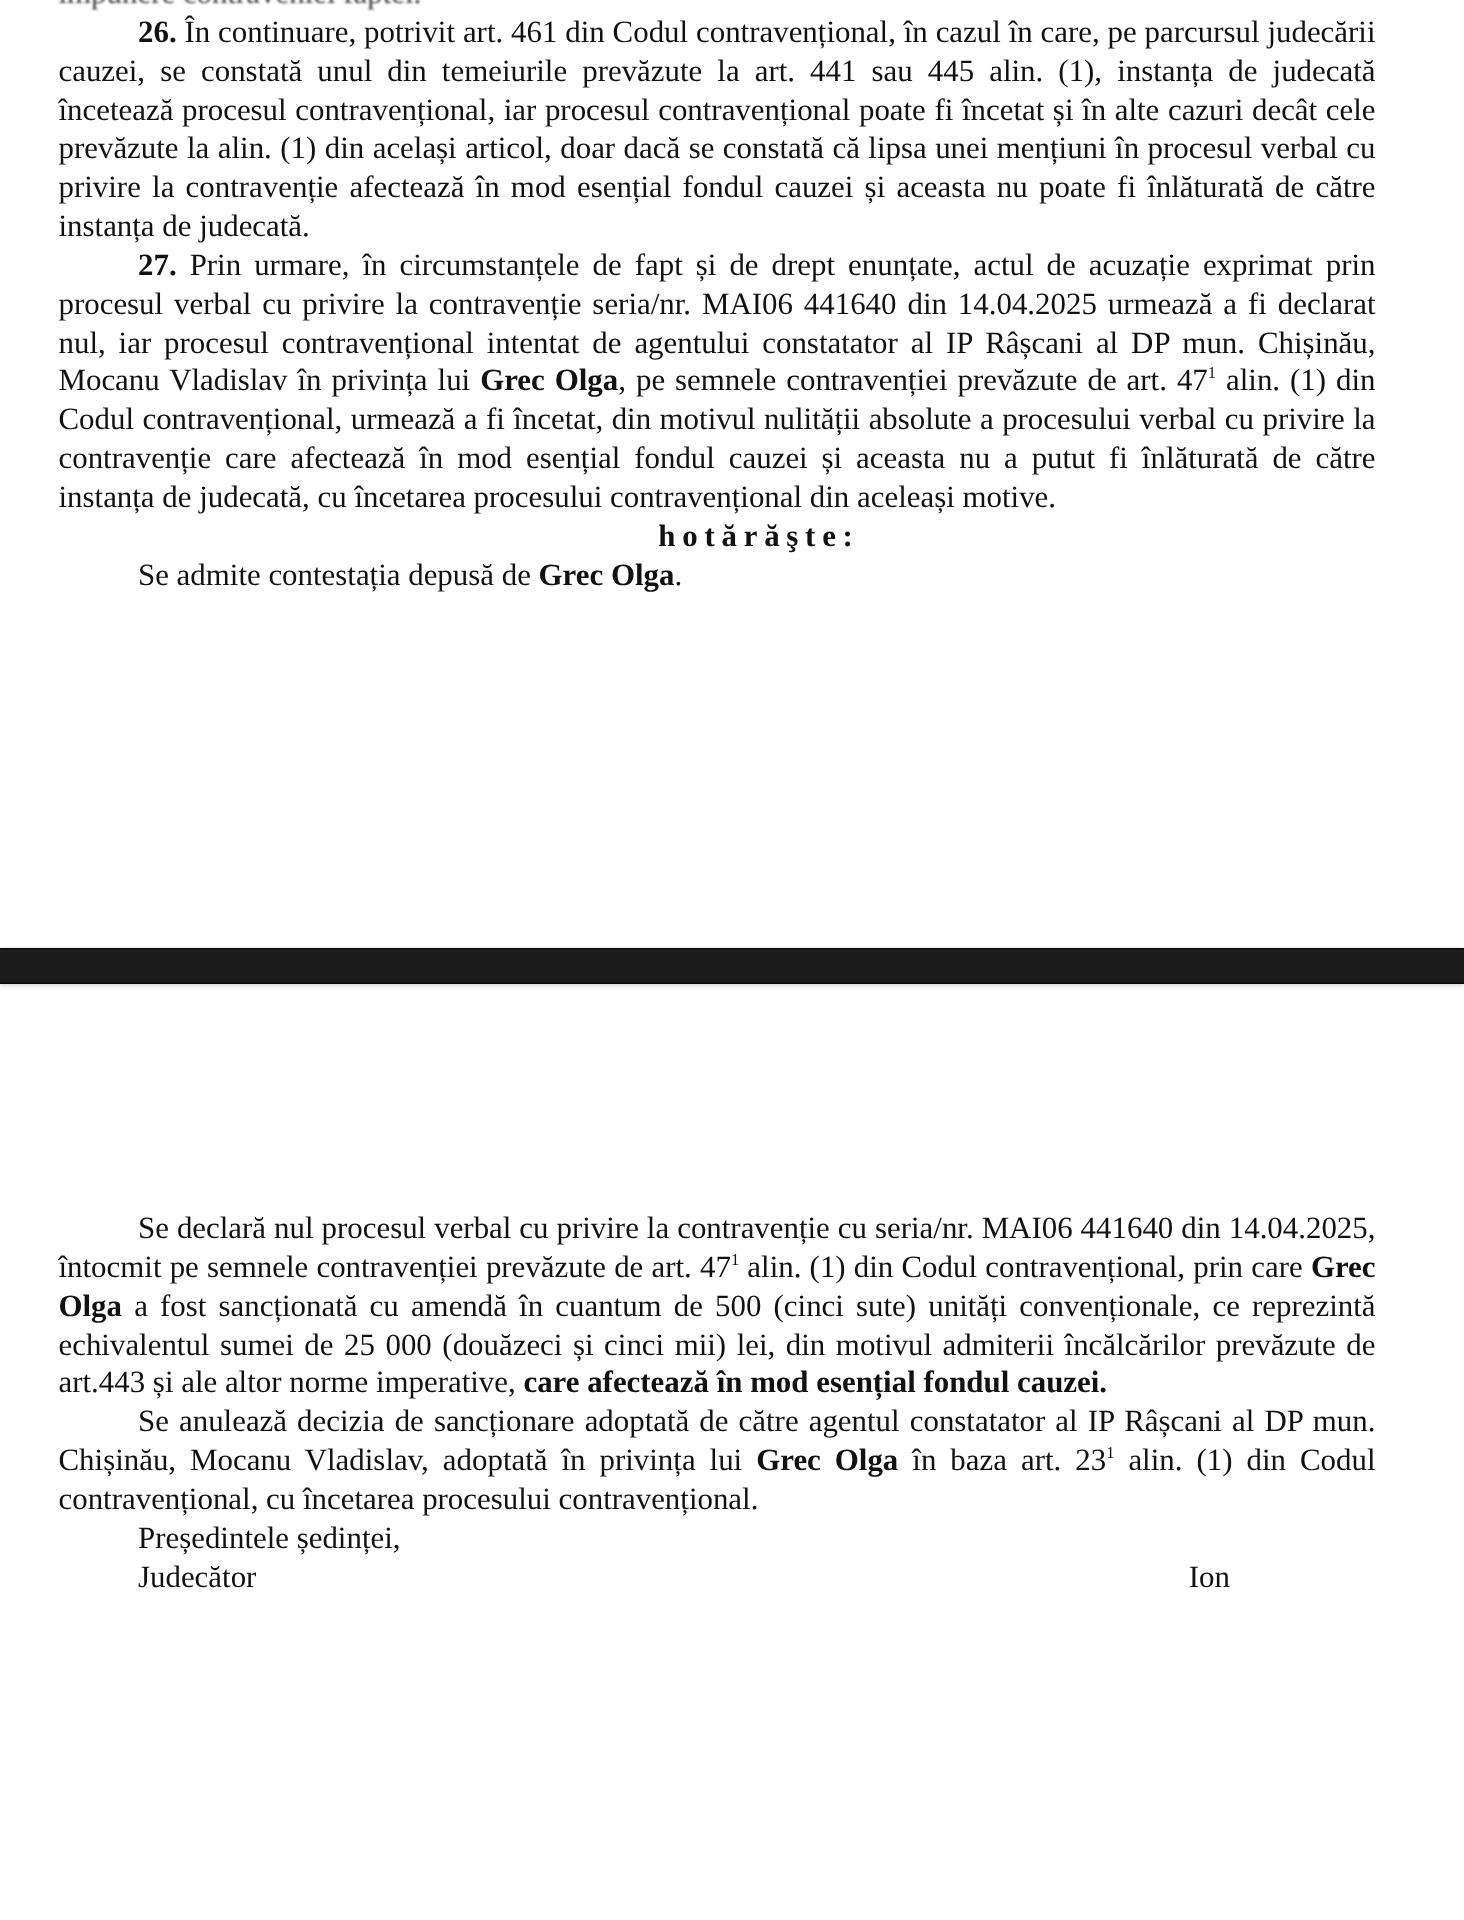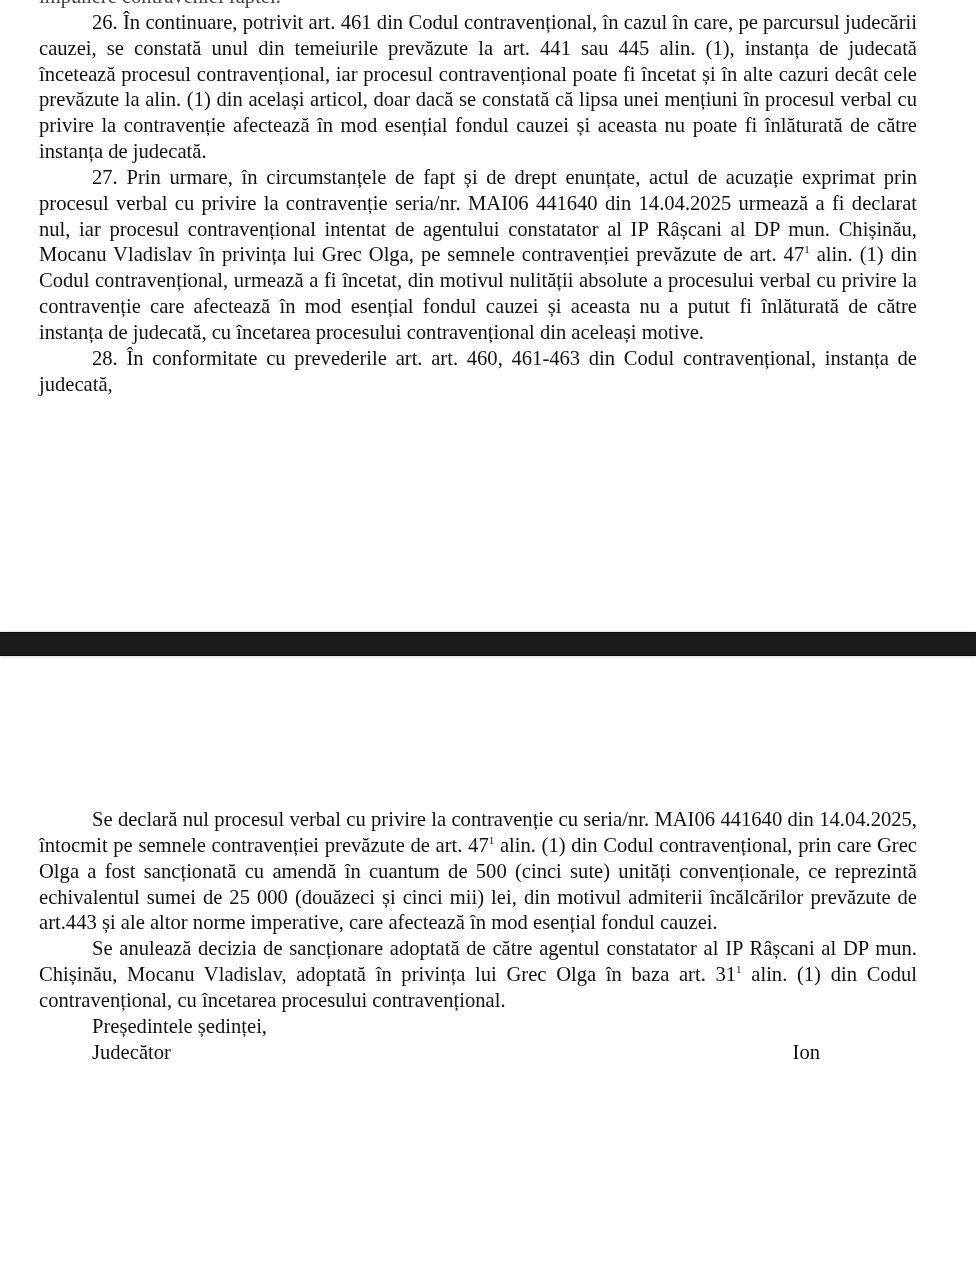--- a/index.html
+++ b/index.html
@@ -34,21 +34,21 @@
     }
     .page2 {
       top: 807px;
     }
     .cut-line {
       height: 25.85px;
       overflow: hidden;
       color: #333;
     }
     b, .bold {
-      font-weight: normal;
+      font-weight: bold;
     }
     sup {
       font-size: 11px;
       line-height: 0;
       vertical-align: 8px;
     }
     .verdict-heading {
       text-align: center;
       font-weight: bold;
       letter-spacing: 4.5px;
@@ -99,36 +99,37 @@
   <p class="cut-line">&nbsp;</p>
 
   <p class="indent">
     <b>26.</b><span> În continuare, potrivit art. 461 din Codul contravențional, în cazul în care, pe parcursul judecării cauzei, se constată unul din temeiurile prevăzute la art. 441 sau  445 alin. (1), instanța de judecată încetează procesul contravențional, iar procesul contravențional poate fi încetat și în alte cazuri decât cele prevăzute la alin. (1) din același articol, doar dacă se constată că lipsa unei mențiuni în procesul verbal cu privire la contravenție afectează în mod esențial fondul cauzei și aceasta nu poate fi înlăturată de către instanța de judecată.</span>
   </p>
 
   <p class="indent">
     <b>27.</b><span> Prin urmare, în circumstanțele de fapt și de drept enunțate, actul de acuzație exprimat prin procesul verbal cu privire la contravenție seria/nr. MAI06 441640 din 14.04.2025 urmează a fi declarat nul, iar procesul contravențional intentat de agentului constatator al IP Râșcani al DP mun. Chișinău, Mocanu Vladislav în privința lui </span><b>Grec Olga</b><span>, pe semnele contravenției prevăzute de art. 47</span><sup>1</sup><span> alin. (1) din Codul contravențional, urmează a fi încetat, din motivul nulității absolute a procesului verbal cu privire la contravenție care afectează în mod esențial fondul cauzei și aceasta nu a putut fi înlăturată de către instanța de judecată, cu încetarea procesului contravențional din aceleași motive.</span>
   </p>
 
+
+  <p class="verdict-heading">hotărăşte:</p>
+
   <p class="indent">
-    <b>28.</b><span> În conformitate cu prevederile art. art. 460, 461-463 din Codul contravențional, instanța de judecată,</span>
+    <span>Se admite contestația depusă de </span><b>Grec Olga</b><span>.</span>
   </p>
-
-
 </div>
 
 <div class="divider-bar"></div>
 
 <div class="page page2">
   <p class="indent">
     <span>Se declară nul procesul verbal cu privire la contravenție cu seria/nr. MAI06 441640 din 14.04.2025, întocmit pe semnele contravenției prevăzute de art. 47</span><sup>1</sup><span> alin. (1) din Codul contravențional, prin care </span><b>Grec Olga</b><span> a fost sancționată cu amendă în cuantum de 500 (cinci sute) unități convenționale, ce reprezintă echivalentul sumei de 25 000 (douăzeci și cinci mii) lei, din motivul admiterii încălcărilor prevăzute de art.443 și ale altor norme imperative, </span><b>care afectează în mod esențial fondul cauzei.</b>
   </p>
 
   <p class="indent">
-    <span>Se anulează decizia de sancționare adoptată de către agentul constatator al IP Râșcani al DP mun. Chișinău, Mocanu Vladislav, adoptată în privința lui </span><b>Grec Olga</b><span> în baza art. 31</span><sup>1</sup><span> alin. (1) din Codul contravențional, cu încetarea procesului contravențional.</span>
+    <span>Se anulează decizia de sancționare adoptată de către agentul constatator al IP Râșcani al DP mun. Chișinău, Mocanu Vladislav, adoptată în privința lui </span><b>Grec Olga</b><span> în baza art. 23</span><sup>1</sup><span> alin. (1) din Codul contravențional, cu încetarea procesului contravențional.</span>
   </p>
 
 
   <p class="sig left-indent">Președintele ședinței,</p>
 
   <div class="sig sig-row">
     <span>Judecător</span>
     <span>Ion</span>
   </div>
 

